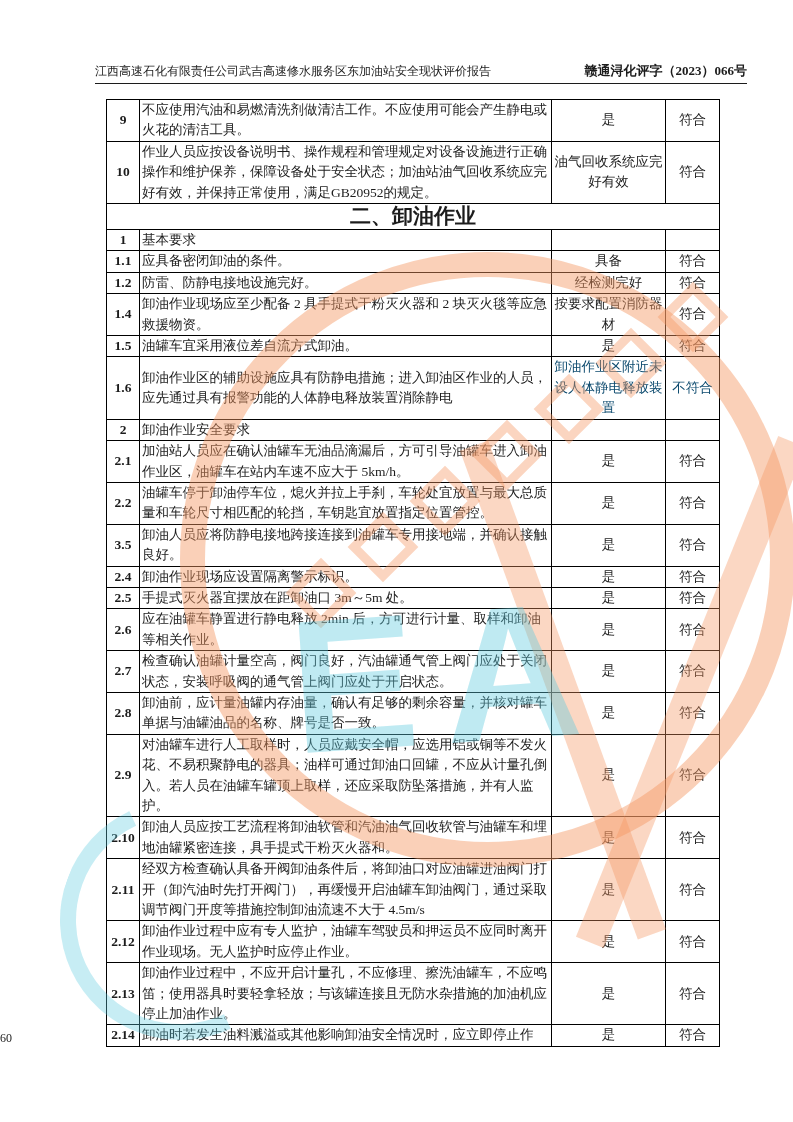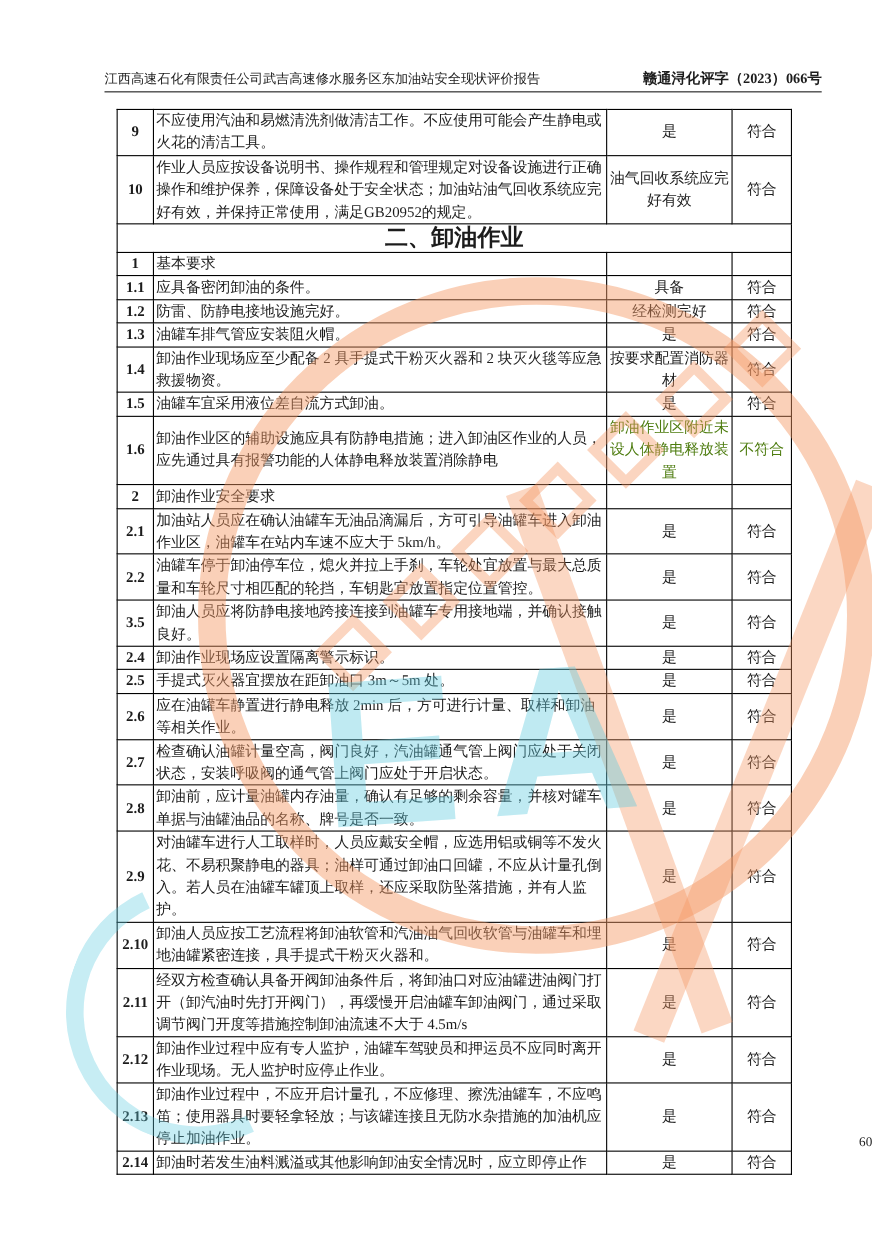--- a/index.html
+++ b/index.html
@@ -26,25 +26,25 @@
     font-size:13.5px;line-height:20.4px;
     padding:0 2px;vertical-align:middle;
     word-break:break-all;
   }
   td.cell-num{text-align:center;font-weight:700;font-size:13px;font-family:"Liberation Serif",serif;}
   td.cell-status,td.cell-result{text-align:center;}
   tr.section-row td{
     text-align:center;font-weight:700;font-size:21px;
     height:25px;line-height:25px;padding:0;
   }
-  tr.row-red td.cell-status,tr.row-red td.cell-result{color:#4d7c0f;}
+  tr.row-red td.cell-status,tr.row-red td.cell-result{color:#0c4a6e;}
   
   .page-footer{
     position:absolute;left:0;right:0;top:1031px;
-    text-align:right;font-size:12px;color:#222;
+    text-align:left;font-size:12px;color:#222;
   }
   
   .watermark{position:absolute;inset:0;z-index:3;pointer-events:none;}
   .wm-ring{
     position:absolute;left:180px;top:252px;width:615px;height:615px;
     box-sizing:border-box;border:25px solid rgba(244,150,98,0.45);
     border-radius:50%;
   }
   .wm-bar{position:absolute;background:rgba(244,150,98,0.38);}
   .wm-bar-left{left:548px;top:430px;width:30px;height:520px;transform:rotate(-20deg);}
@@ -111,26 +111,20 @@
         <tr>
           <td class="cell-num">1.1</td>
           <td class="cell-content">应具备密闭卸油的条件。</td>
           <td class="cell-status">具备</td>
           <td class="cell-result">符合</td>
         </tr>
         <tr>
           <td class="cell-num">1.2</td>
           <td class="cell-content">防雷、防静电接地设施完好。</td>
           <td class="cell-status">经检测完好</td>
-          <td class="cell-result">符合</td>
-        </tr>
-        <tr>
-          <td class="cell-num">1.3</td>
-          <td class="cell-content">油罐车排气管应安装阻火帽。</td>
-          <td class="cell-status">是</td>
           <td class="cell-result">符合</td>
         </tr>
         <tr>
           <td class="cell-num">1.4</td>
           <td class="cell-content">卸油作业现场应至少配备 2 具手提式干粉灭火器和 2 块灭火毯等应急救援物资。</td>
           <td class="cell-status">按要求配置消防器材</td>
           <td class="cell-result">符合</td>
         </tr>
         <tr>
           <td class="cell-num">1.5</td>

